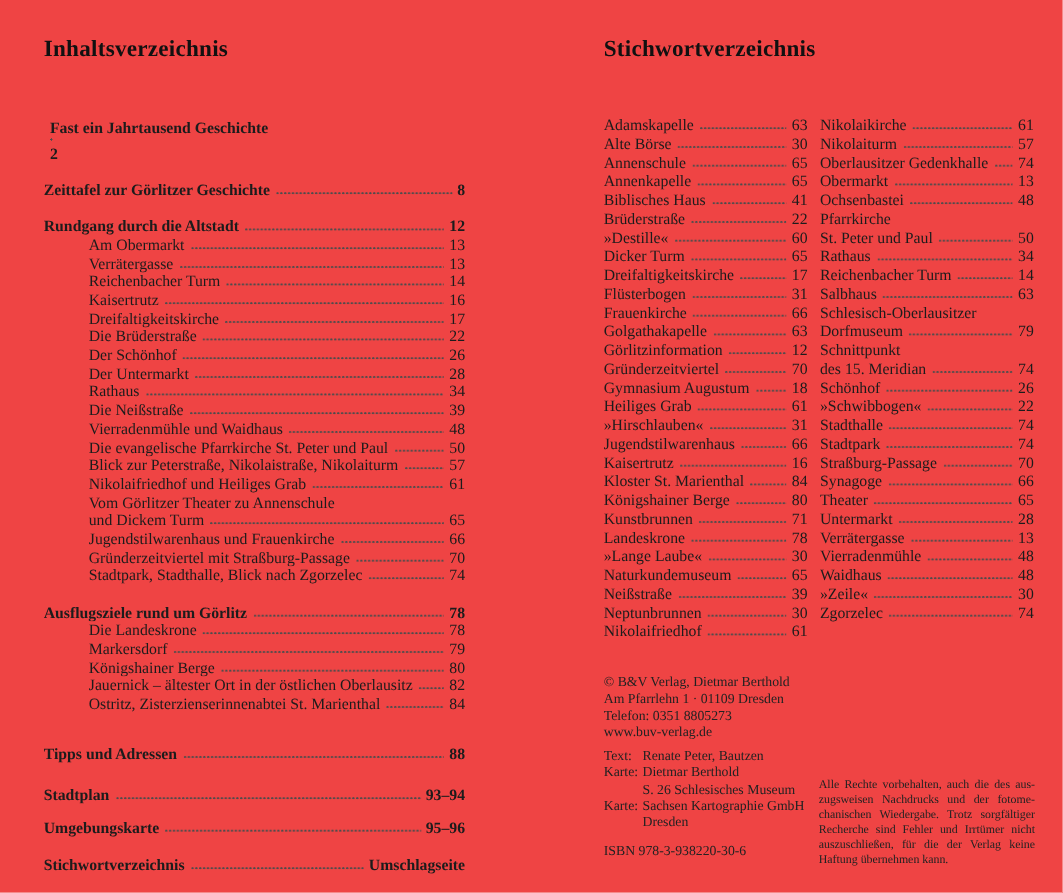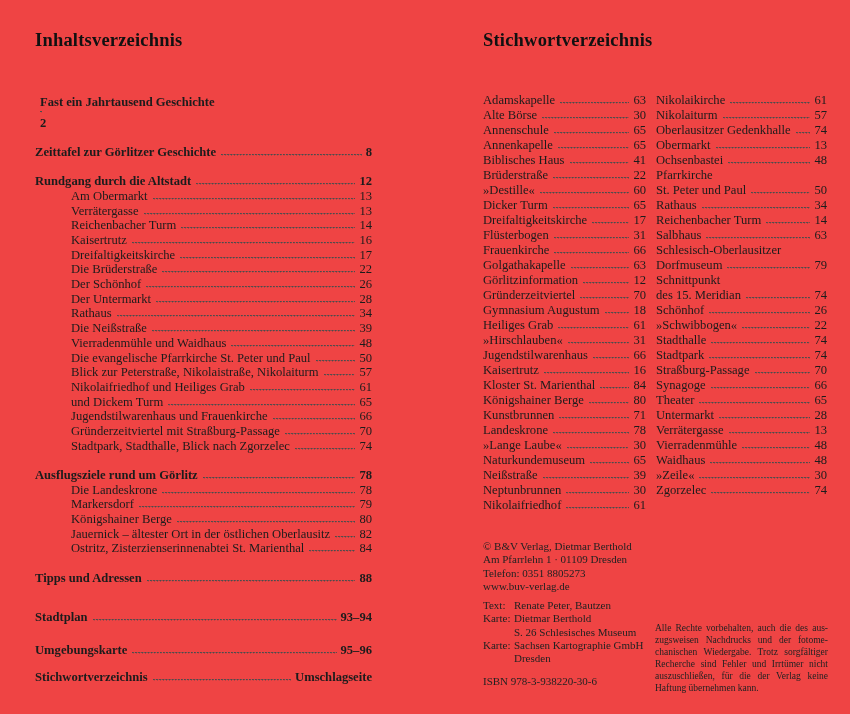--- a/index.html
+++ b/index.html
@@ -154,20 +154,23 @@
           <span class="lbl">Blick zur Peterstraße, Nikolaistraße, Nikolaiturm</span>
           <span class="leader"></span>
           <span class="pg">57</span>
         </div>
         <div class="row toc-row sub">
           <span class="lbl">Nikolaifriedhof und Heiliges Grab</span>
           <span class="leader"></span>
           <span class="pg">61</span>
         </div>
         <div class="row toc-row sub">
+          <span class="lbl">Vom Görlitzer Theater zu Annenschule</span>
+        </div>
+        <div class="row toc-row sub">
           <span class="lbl">und Dickem Turm</span>
           <span class="leader"></span>
           <span class="pg">65</span>
         </div>
         <div class="row toc-row sub">
           <span class="lbl">Jugendstilwarenhaus und Frauenkirche</span>
           <span class="leader"></span>
           <span class="pg">66</span>
         </div>
         <div class="row toc-row sub">

